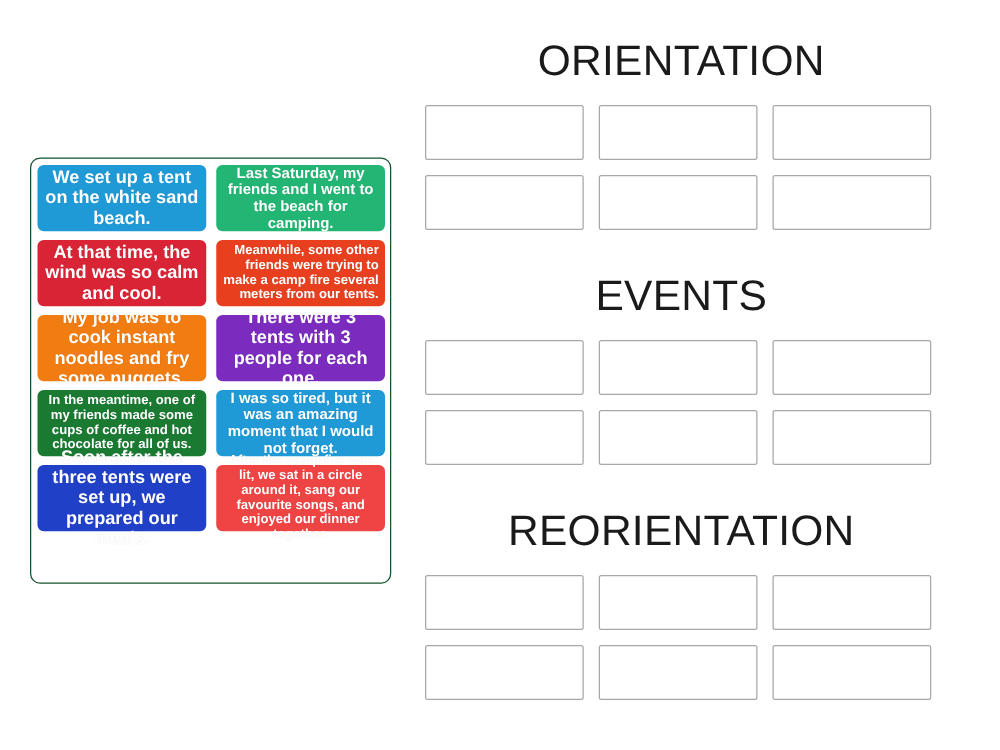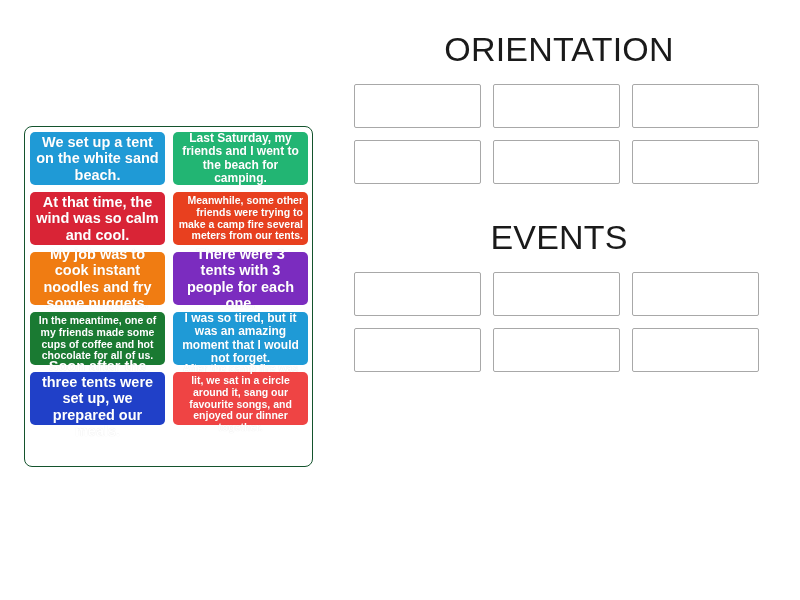--- a/index.html
+++ b/index.html
@@ -56,21 +56,21 @@
     -webkit-font-smoothing: antialiased;
     text-shadow: 0 0 1px rgba(0,0,0,0.12);
   }
   .tile.sz-lg { font-size: 14.5px; }
   .tile.sz-md { font-size: 12px; }
   .tile.sz-sm { font-size: 10.5px; }
 
   
   #drop-panel {
     position: absolute;
-    left: 336px;
+    left: 322px;
     top: 18px;
     width: 446px;
     height: 564px;
   }
   .section { margin-bottom: 0; }
   .section-title {
     text-align: center;
     font-size: 34px;
     font-weight: 400;
     color: #1a1a1a;
@@ -141,14 +141,25 @@
     <div class="slot-grid">
       <div class="slot"></div>
       <div class="slot"></div>
       <div class="slot"></div>
       <div class="slot"></div>
       <div class="slot"></div>
       <div class="slot"></div>
     </div>
   </div>
 
+  <div class="section" id="sec-reorientation">
+    <div class="section-title">REORIENTATION</div>
+    <div class="slot-grid">
+      <div class="slot"></div>
+      <div class="slot"></div>
+      <div class="slot"></div>
+      <div class="slot"></div>
+      <div class="slot"></div>
+      <div class="slot"></div>
+    </div>
+  </div>
 
 </div>
 
 </body></html>

